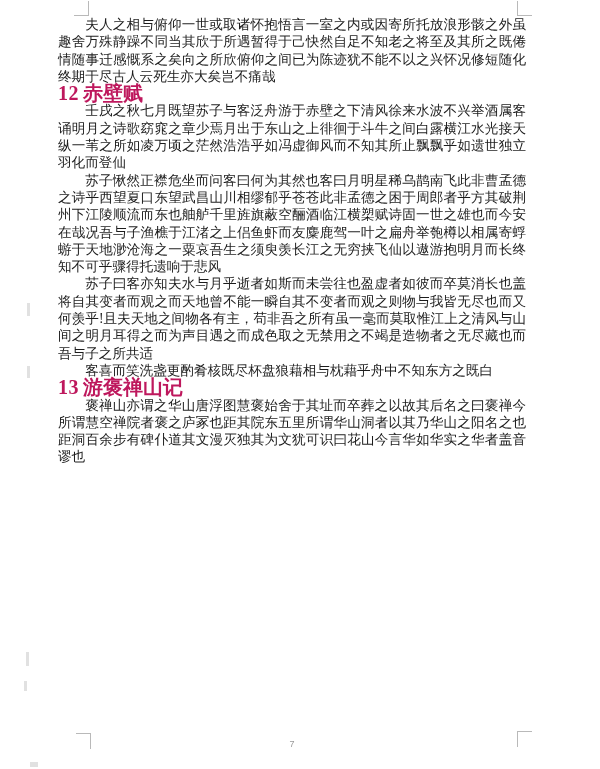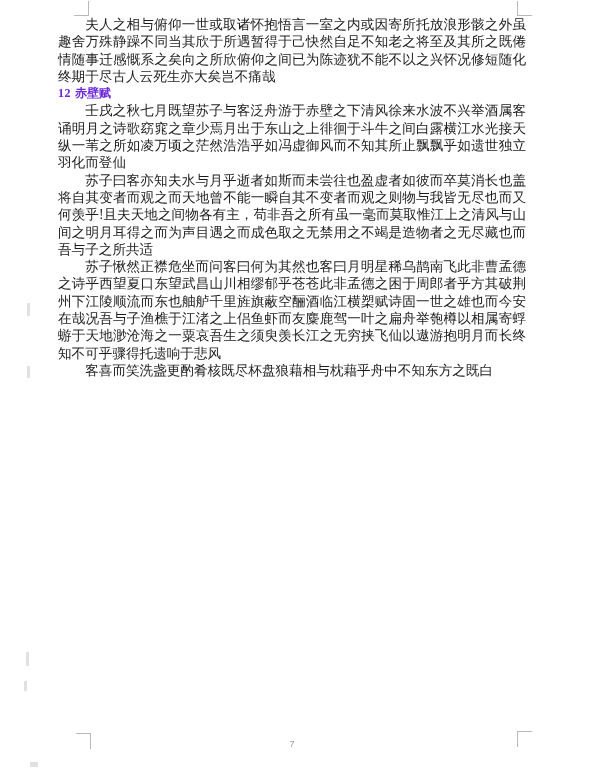--- a/index.html
+++ b/index.html
@@ -32,24 +32,24 @@
   }
   .body-para {
     margin: 0;
     text-indent: 2em;
     text-align: justify;
     text-align-last: left;
     word-break: break-all;
   }
   .section-heading {
     margin: 0;
-    font-size: 12px;
+    font-size: 20px;
     line-height: 17.3px;
     font-weight: bold;
-    color: #6d28d9;
+    color: #be185d;
   }
   .section-heading .sec-num { letter-spacing: 0.5px; }
   .section-heading .sec-title { margin-left: 4px; }
 
   .page-footer {
     position: absolute;
     left: 58px; top: 733px;
     width: 468px;
     text-align: center;
   }
@@ -80,27 +80,29 @@
   <main class="content">
 
     <p class="body-para">夫人之相与俯仰一世或取诸怀抱悟言一室之内或因寄所托放浪形骸之外虽趣舍万殊静躁不同当其欣于所遇暂得于己快然自足不知老之将至及其所之既倦情随事迁感慨系之矣向之所欣俯仰之间已为陈迹犹不能不以之兴怀况修短随化终期于尽古人云死生亦大矣岂不痛哉</p>
 
 
     <h2 class="section-heading"><span class="sec-num">12</span><span class="sec-title">赤壁赋</span></h2>
 
     <p class="body-para">壬戌之秋七月既望苏子与客泛舟游于赤壁之下清风徐来水波不兴举酒属客诵明月之诗歌窈窕之章少焉月出于东山之上徘徊于斗牛之间白露横江水光接天纵一苇之所如凌万顷之茫然浩浩乎如冯虚御风而不知其所止飘飘乎如遗世独立羽化而登仙</p>
 
 
+    <p class="body-para">苏子愀然正襟危坐而问客曰何为其然也客曰月明星稀乌鹊南飞此非曹孟德之诗乎西望夏口东望武昌山川相缪郁乎苍苍此非孟德之困于周郎者乎方其破荆州下江陵顺流而东也舳舻千里旌旗蔽空酾酒临江横槊赋诗固一世之雄也而今安在哉况吾与子渔樵于江渚之上侣鱼虾而友麋鹿驾一叶之扁舟举匏樽以相属寄蜉蝣于天地渺沧海之一粟哀吾生之须臾羡长江之无穷挟飞仙以遨游抱明月而长终知不可乎骤得托遗响于悲风</p>
+
     <p class="body-para">苏子曰客亦知夫水与月乎逝者如斯而未尝往也盈虚者如彼而卒莫消长也盖将自其变者而观之而天地曾不能一瞬自其不变者而观之则物与我皆无尽也而又何羡乎!且夫天地之间物各有主，苟非吾之所有虽一毫而莫取惟江上之清风与山间之明月耳得之而为声目遇之而成色取之无禁用之不竭是造物者之无尽藏也而吾与子之所共适</p>
-
-    <p class="body-para">苏子愀然正襟危坐而问客曰何为其然也客曰月明星稀乌鹊南飞此非曹孟德之诗乎西望夏口东望武昌山川相缪郁乎苍苍此非孟德之困于周郎者乎方其破荆州下江陵顺流而东也舳舻千里旌旗蔽空酾酒临江横槊赋诗固一世之雄也而今安在哉况吾与子渔樵于江渚之上侣鱼虾而友麋鹿驾一叶之扁舟举匏樽以相属寄蜉蝣于天地渺沧海之一粟哀吾生之须臾羡长江之无穷挟飞仙以遨游抱明月而长终知不可乎骤得托遗响于悲风</p>
 
     <p class="body-para">客喜而笑洗盏更酌肴核既尽杯盘狼藉相与枕藉乎舟中不知东方之既白</p>
 
+    <h2 class="section-heading"><span class="sec-num">13</span><span class="sec-title">游褒禅山记</span></h2>
 
+    <p class="body-para">褒禅山亦谓之华山唐浮图慧褒始舍于其址而卒葬之以故其后名之曰褒禅今所谓慧空禅院者褒之庐冢也距其院东五里所谓华山洞者以其乃华山之阳名之也距洞百余步有碑仆道其文漫灭独其为文犹可识曰花山今言华如华实之华者盖音谬也</p>
 
 
 
   </main>
 
   <footer class="page-footer">
     <span class="page-num">7</span>
   </footer>
 
   <div class="speck s1"></div>

